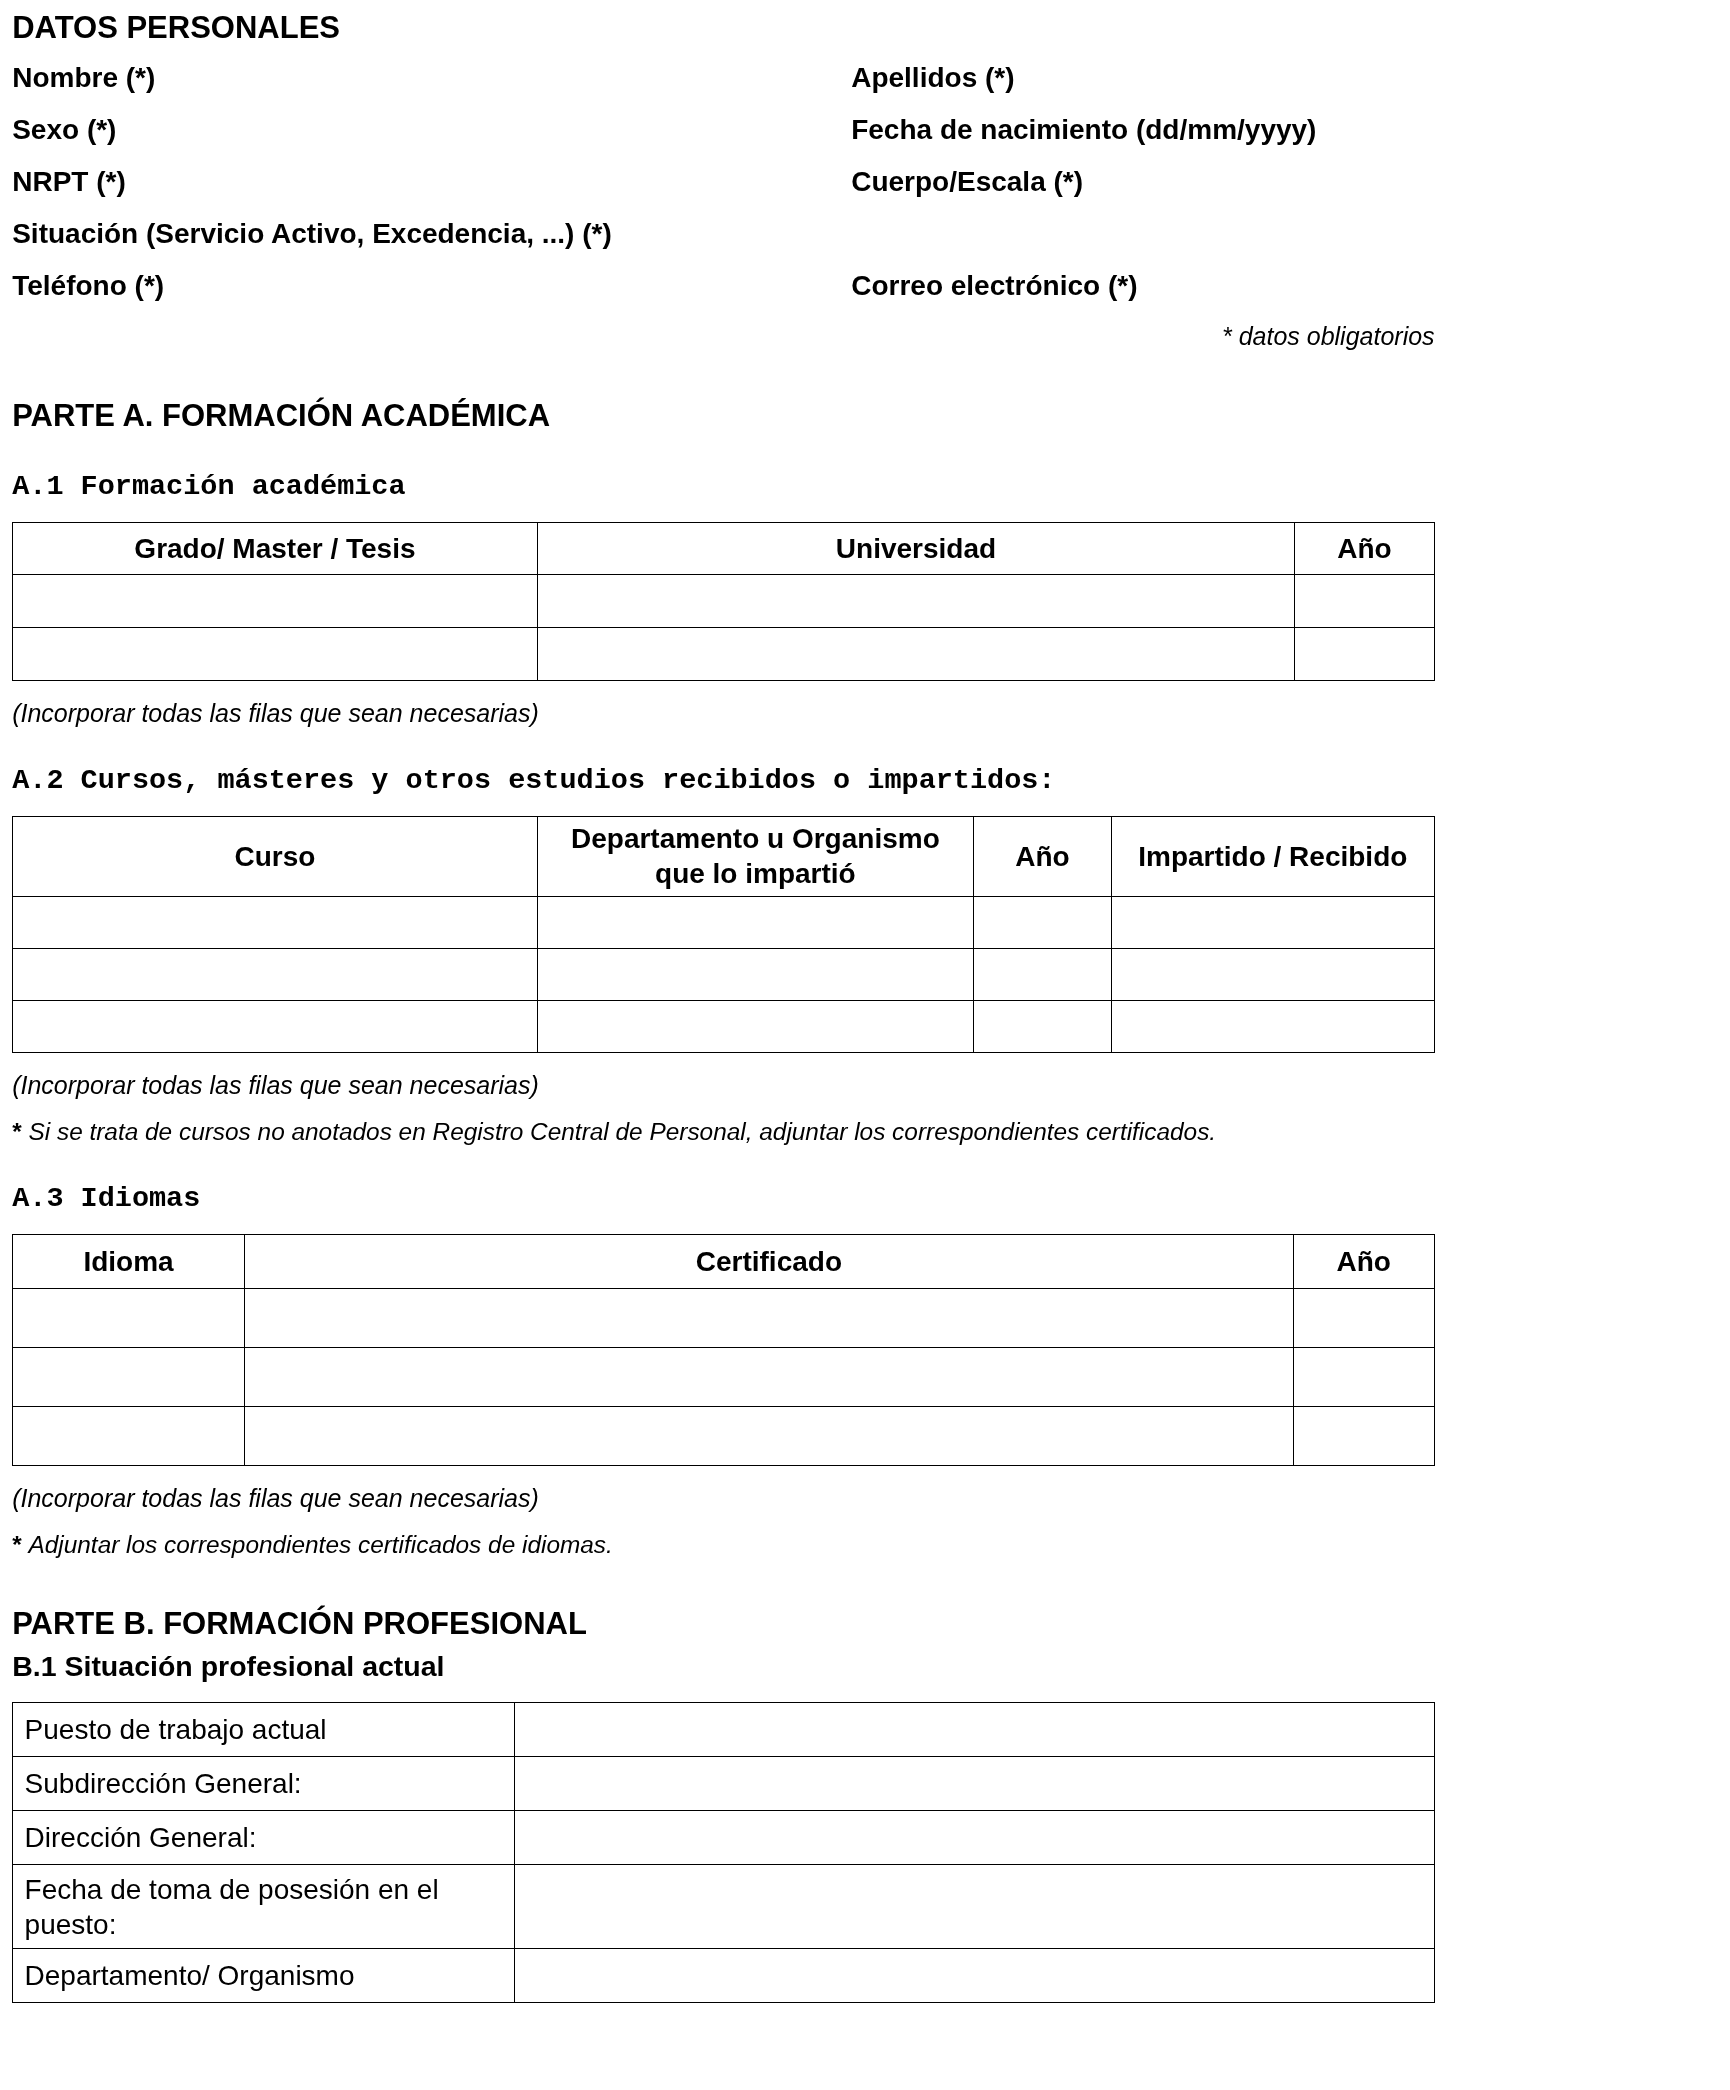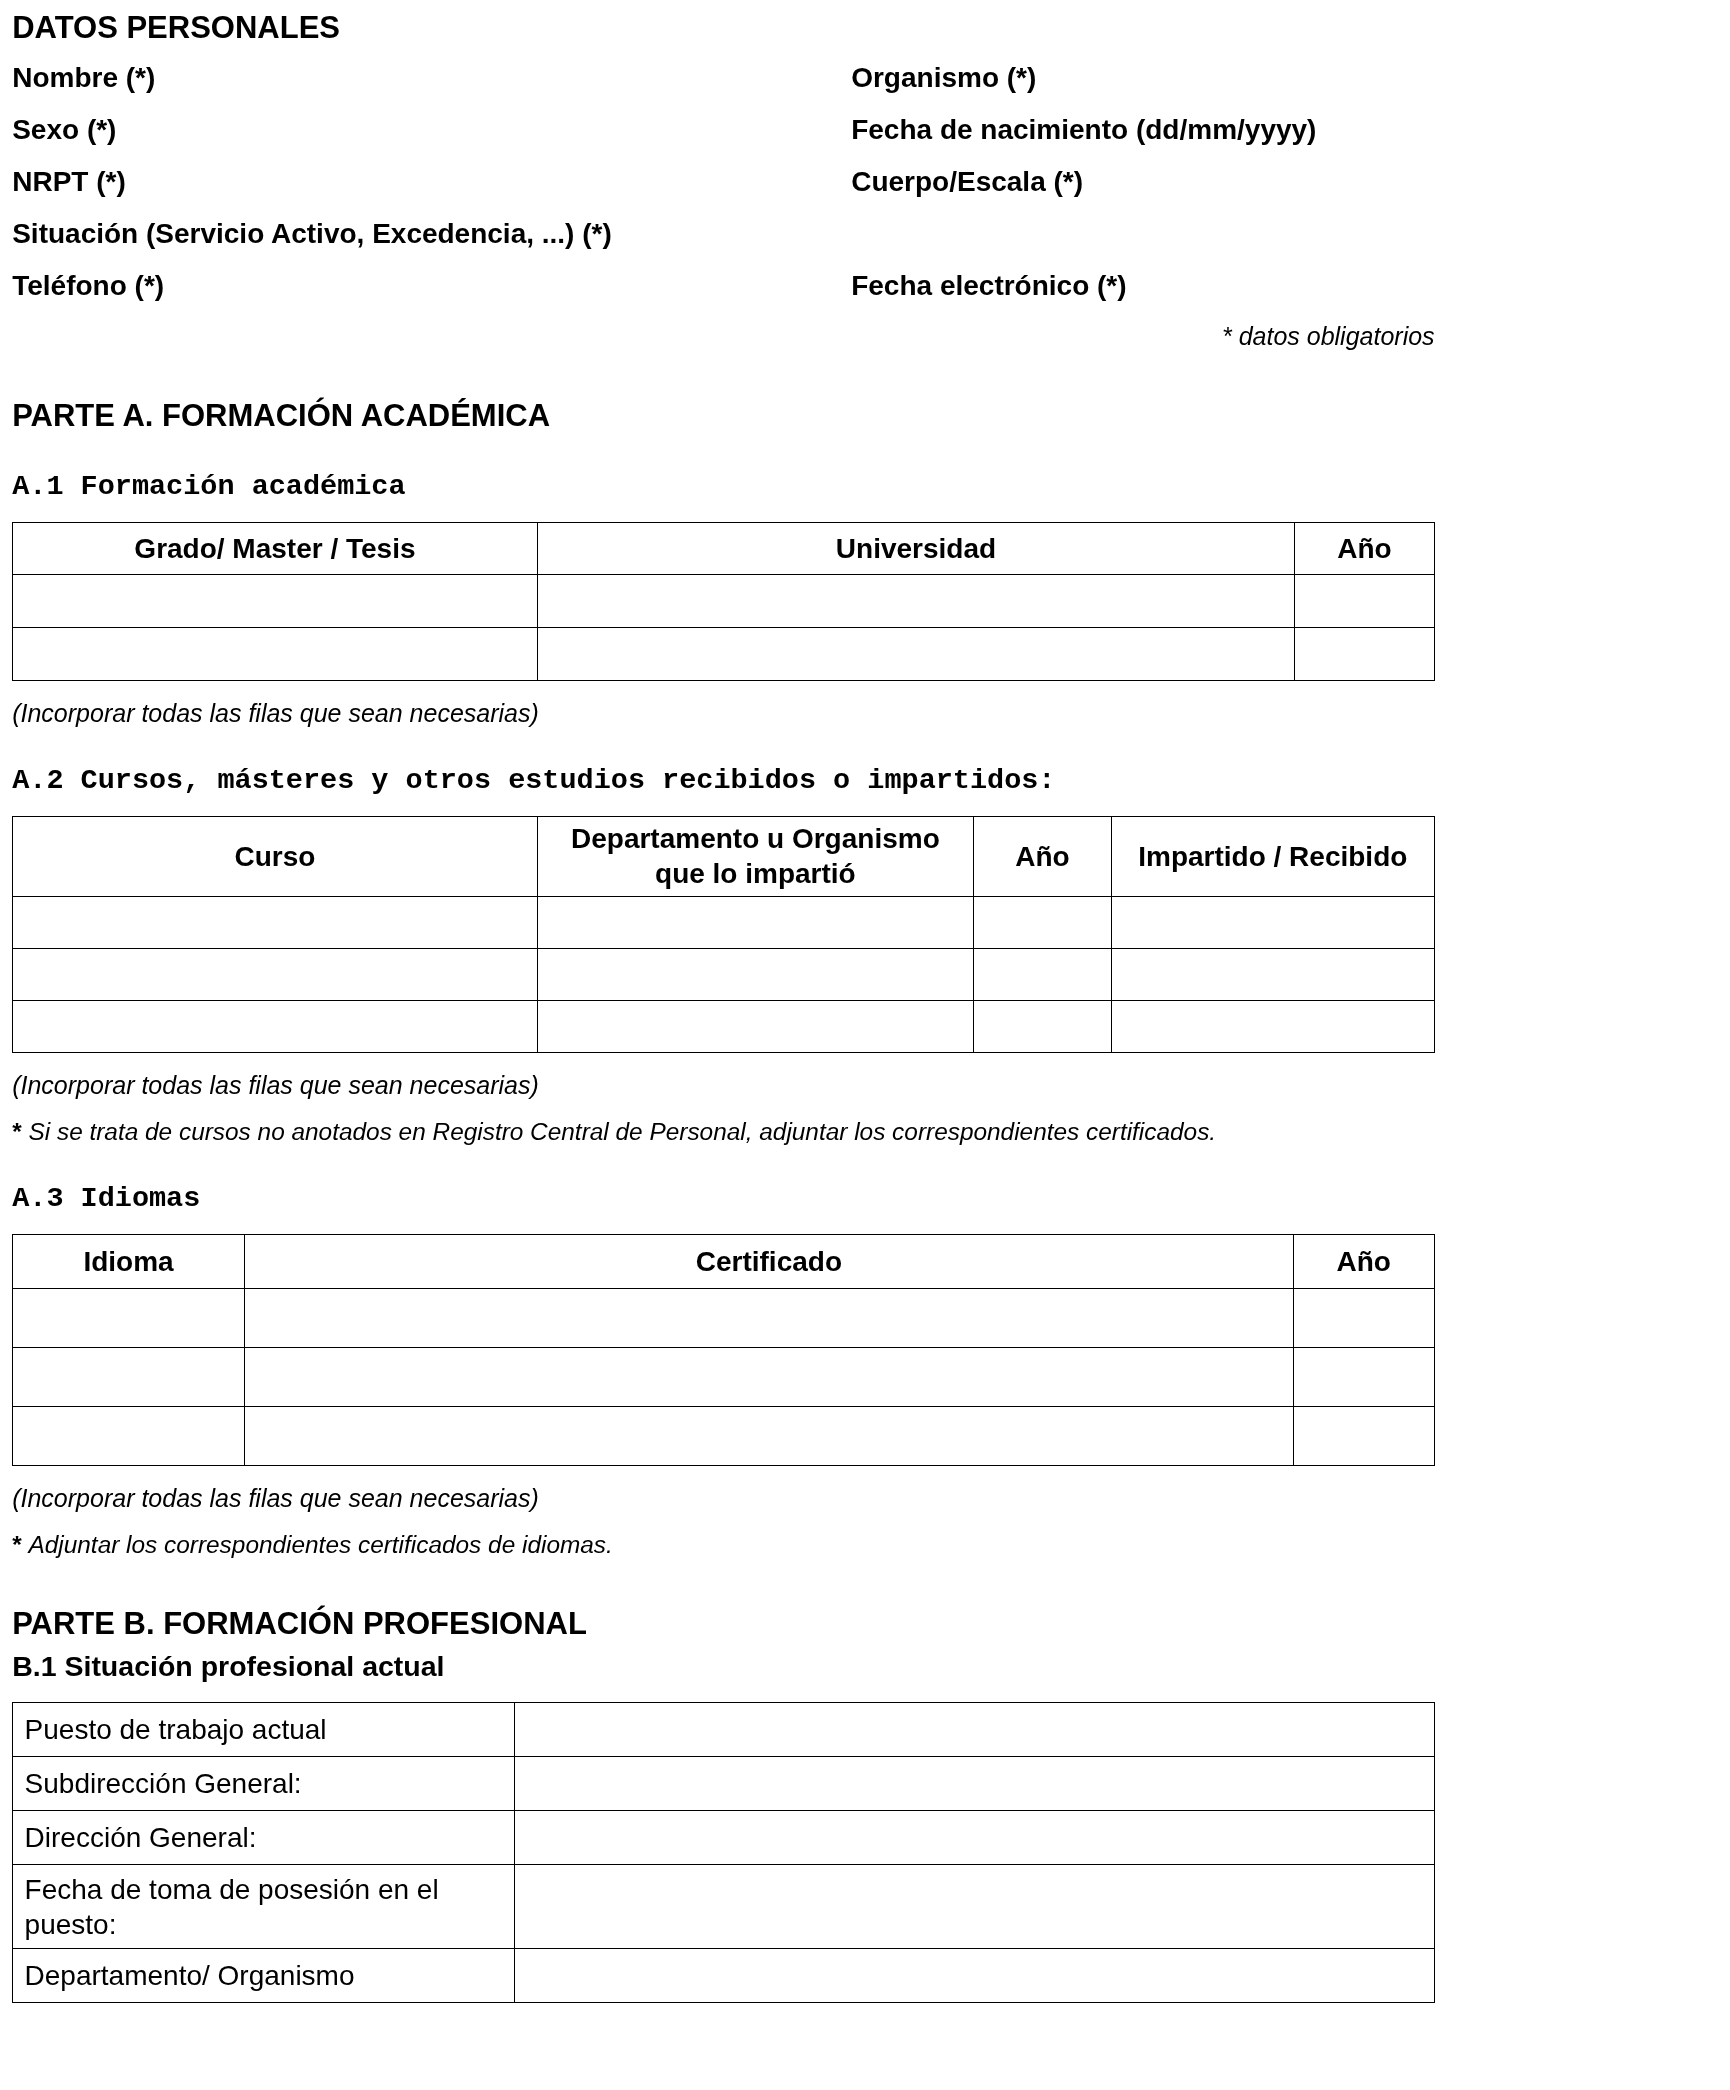--- a/index.html
+++ b/index.html
@@ -112,37 +112,37 @@
 </head>
 <body>
 
 <div class="page">
 
   <div class="h-main">DATOS PERSONALES</div>
 
   <div>
     <div class="pd-row">
       <span class="pd-left">Nombre (*)</span>
-      <span class="pd-right">Organismo (*)</span>
+      <span class="pd-right">Apellidos (*)</span>
     </div>
     <div class="pd-row">
       <span class="pd-left">Sexo (*)</span>
       <span class="pd-right">Fecha de nacimiento (dd/mm/yyyy)</span>
     </div>
     <div class="pd-row">
       <span class="pd-left">NRPT (*)</span>
       <span class="pd-right">Cuerpo/Escala (*)</span>
     </div>
     <div class="pd-row">
       <span class="pd-left">Situación (Servicio Activo, Excedencia, ...) (*)</span>
       <span class="pd-right"></span>
     </div>
     <div class="pd-row">
       <span class="pd-left">Teléfono (*)</span>
-      <span class="pd-right">Fecha electrónico (*)</span>
+      <span class="pd-right">Correo electrónico (*)</span>
     </div>
   </div>
 
   <div class="note-right">* datos obligatorios</div>
 
   <div class="h-part">PARTE A. FORMACIÓN ACADÉMICA</div>
 
   <div class="h-sub">A.1 Formación académica</div>
 
   <table class="a1">

